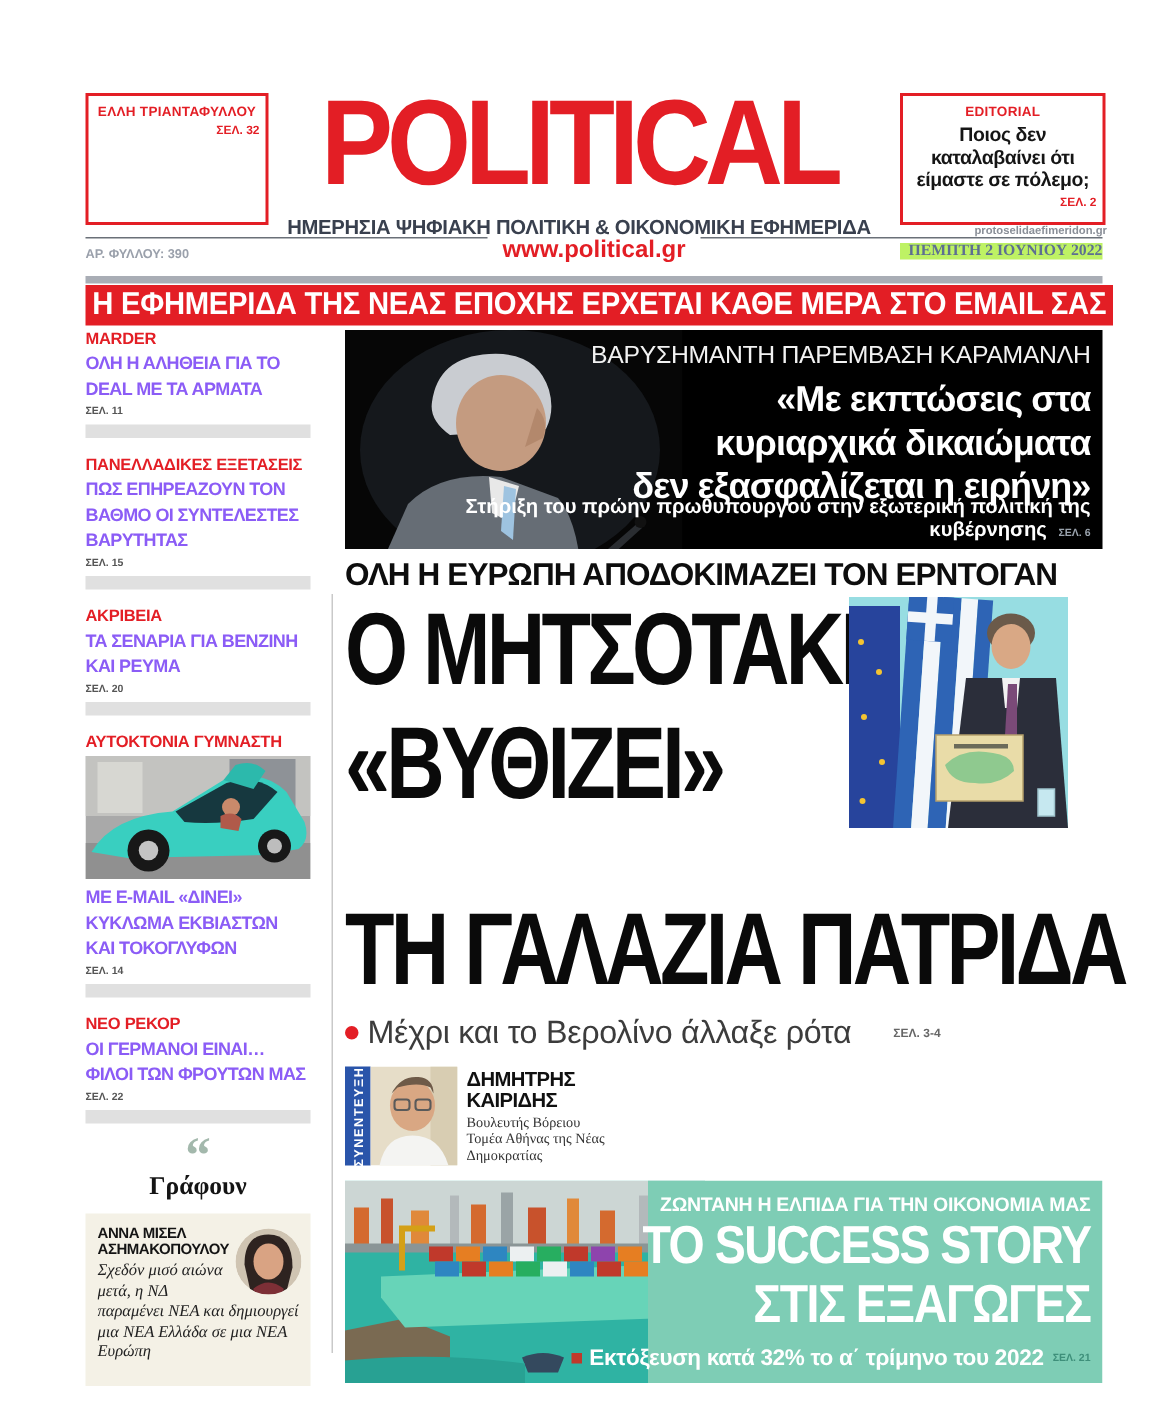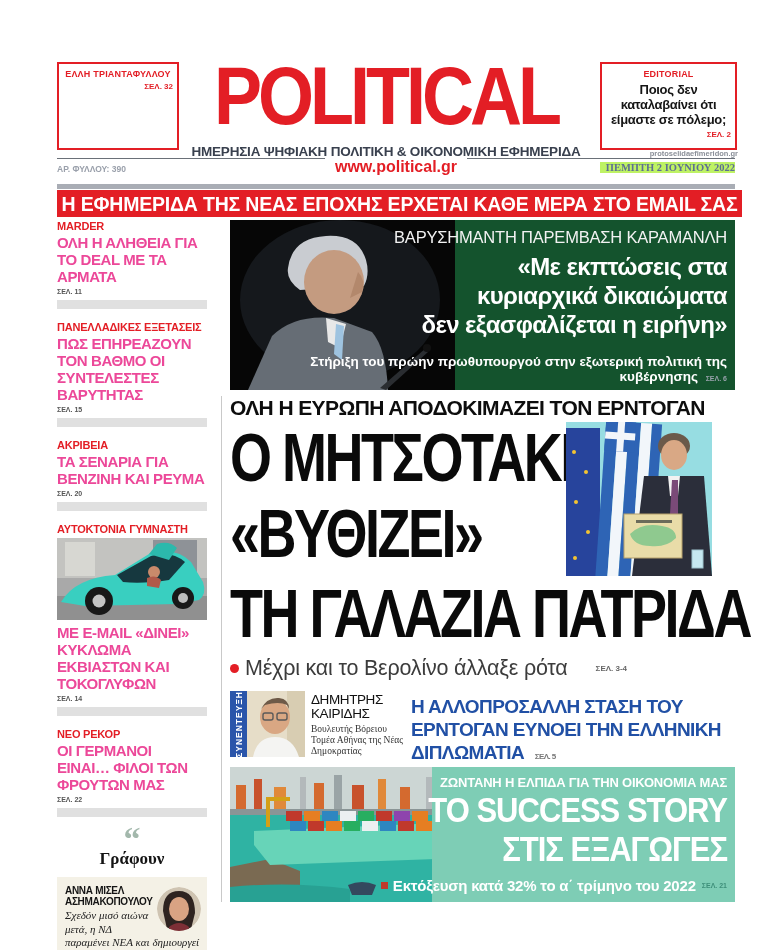--- a/index.html
+++ b/index.html
@@ -25,64 +25,64 @@
   .infoline .site{font-weight:900;color:#e31e25;font-size:16px;padding:0 10px;}
   .infoline .date{position:absolute;right:0;top:4px;font-size:10.5px;font-weight:700;color:#5d6f91;
                   font-family:"Liberation Serif","DejaVu Serif",serif;background:#bef264;padding-left:6px;}
   .graybar{position:absolute;left:57px;right:33px;top:184px;height:5px;background:#a9adb5;}
   .redbanner{position:absolute;left:57px;right:26px;top:190px;height:27px;background:#e31e25;
              display:flex;align-items:center;justify-content:center;}
   .redbanner span{color:#fff;font-weight:900;font-size:19.5px;letter-spacing:-.2px;transform:scaleY(1.08);}
   
   .sidebar{position:absolute;left:57px;top:220px;width:150px;}
   .sb-item .kick{color:#e31e25;font-weight:900;font-size:11px;letter-spacing:-.2px;margin-bottom:2px;}
-  .sb-item .ttl{font-weight:900;font-size:15px;line-height:17px;color:#ec4899;letter-spacing:-.4px;}
+  .sb-item .ttl{font-weight:900;font-size:12px;line-height:17px;color:#8b5cf6;letter-spacing:-.4px;}
   .sb-item .pg{font-size:7px;font-weight:700;color:#555;margin-top:3px;}
   .sb-item .bar{height:9px;background:#e0e0e0;margin:5px 0 12px;}
   .sb-img{width:150px;height:82px;margin:3px 0 4px;display:block;}
   .divider{position:absolute;left:221px;top:396px;height:506px;border-left:1px solid #c9c9c9;}
   .grafoun{width:150px;text-align:center;margin-top:2px;}
   .grafoun .qicon{font-family:"Liberation Serif","DejaVu Serif",serif;font-weight:900;
                   font-size:34px;line-height:20px;color:#a3b8ac;display:block;}
   .grafoun .gtitle{font-family:"Liberation Serif","DejaVu Serif",serif;font-weight:700;font-size:17px;color:#141414;}
   .authors{width:150px;background:#f4f1e6;margin-top:8px;padding:8px 6px 8px 8px;box-sizing:border-box;}
   .author{overflow:hidden;margin-bottom:7px;}
   .author .aphoto{float:right;width:44px;height:44px;border-radius:50%;margin:2px 0 2px 4px;}
   .author .aname{font-weight:900;font-size:10px;letter-spacing:-.3px;color:#141414;margin-bottom:2px;}
   .author .atext{font-family:"Liberation Serif","DejaVu Serif",serif;font-style:italic;
                  font-size:11px;line-height:13.5px;color:#222;}
   
   .main{position:absolute;left:230px;top:220px;width:505px;}
-  .karamanlis{position:relative;width:505px;height:170px;background:#14532d;overflow:hidden;}
+  .karamanlis{position:relative;width:505px;height:146px;background:#000000;overflow:hidden;}
   .karamanlis svg{position:absolute;left:0;top:0;}
   .karamanlis .kick{position:absolute;right:8px;top:8px;color:#f2f2f2;font-size:16.5px;font-weight:400;letter-spacing:-.2px;}
   .karamanlis .quote{position:absolute;right:8px;top:32px;text-align:right;color:#fff;
                      font-weight:900;font-size:24px;line-height:29px;letter-spacing:-.6px;}
   .karamanlis .support{position:absolute;left:10px;right:8px;bottom:6px;text-align:right;
                        color:#fff;font-weight:700;font-size:13.5px;}
   .karamanlis .support .pg{font-size:7px;color:#9aa3ad;font-weight:700;margin-left:4px;}
   .main-kick{margin-top:6px;font-weight:900;font-size:21px;letter-spacing:-.6px;color:#0d0d0d;}
   .headline{position:relative;margin-top:2px;}
   .hline{overflow:visible;}
   .hline span{display:inline-block;font-weight:900;color:#0a0a0a;font-size:54px;line-height:57px;
               letter-spacing:-2.5px;transform:scaleY(1.26);transform-origin:left top;white-space:nowrap;}
   .hl1{height:76px;}
   .hl2{height:80px;}
-  .hl3{height:70px;}
+  .hl3{height:70px;margin-top:44px;}
   .mits-photo{position:absolute;left:336px;top:0;width:146px;height:154px;}
   .bulletrow{display:flex;align-items:center;margin-top:8px;}
   .bulletrow .dot{width:9px;height:9px;border-radius:50%;background:#e31e25;margin-right:6px;flex:0 0 auto;}
   .bulletrow .btxt{font-size:21.5px;font-weight:500;color:#3c3c3c;letter-spacing:-.2px;}
   .bulletrow .bpg{font-size:8px;font-weight:700;color:#666;margin-left:28px;}
   .interview{display:flex;margin-top:10px;height:66px;}
   .iv-label{width:17px;background:#2a55aa;color:#fff;display:flex;align-items:center;justify-content:center;flex:0 0 auto;}
   .iv-label span{writing-mode:vertical-rl;transform:rotate(180deg);font-size:8.5px;font-weight:900;letter-spacing:1px;}
   .iv-photo{width:58px;height:66px;flex:0 0 auto;}
   .iv-person{width:106px;padding:2px 4px 0 6px;flex:0 0 auto;box-sizing:border-box;}
-  .iv-person .nm{font-weight:400;font-size:13.5px;line-height:14px;color:#101010;letter-spacing:-.4px;}
+  .iv-person .nm{font-weight:700;font-size:13.5px;line-height:14px;color:#101010;letter-spacing:-.4px;}
   .iv-person .rl{font-family:"Liberation Serif","DejaVu Serif",serif;font-size:9.5px;line-height:11px;color:#333;margin-top:3px;}
   .iv-head{flex:1;color:#2150a5;font-weight:900;font-size:19px;line-height:23px;letter-spacing:-.6px;padding-top:4px;}
   .iv-head .pg{font-size:8px;color:#777;font-weight:700;margin-left:6px;}
   .exports{position:relative;margin-top:10px;width:505px;height:135px;overflow:hidden;}
   .exports .photo{position:absolute;left:0;top:0;}
   .exports .panel{position:absolute;left:202px;top:0;right:0;bottom:0;background:#7ecdb5;}
   .exports .ekick{position:absolute;right:8px;top:8px;color:#fff;font-weight:900;font-size:13px;letter-spacing:-.2px;}
   .exports .ehead{position:absolute;right:8px;top:24px;text-align:right;color:#fff;font-weight:900;
                   font-size:31px;line-height:34px;letter-spacing:-1px;transform:scaleY(1.15);transform-origin:right top;white-space:nowrap;}
   .exports .ebul{position:absolute;right:8px;bottom:8px;display:flex;align-items:center;}
@@ -279,24 +279,20 @@
         <rect x="40" y="0" width="18" height="66" fill="#d8cdb2"></rect>
         <ellipse cx="28" cy="26" rx="15" ry="17" fill="#d9a783"></ellipse>
         <path d="M14,18 Q20,6 32,7 Q42,8 42,18 L40,14 Q32,10 18,14 Z" fill="#6e5a48"></path>
         <rect x="16" y="22" width="10" height="7" rx="2" fill="none" stroke="#5a5a5a" stroke-width="1.4"></rect>
         <rect x="30" y="22" width="10" height="7" rx="2" fill="none" stroke="#5a5a5a" stroke-width="1.4"></rect>
         <path d="M6,66 Q10,46 28,46 Q46,46 52,66 Z" fill="#f4f4f2"></path>
       </svg>
       <div class="iv-person">
         <div class="nm">ΔΗΜΗΤΡΗΣ ΚΑΙΡΙΔΗΣ</div>
         <div class="rl">Βουλευτής Βόρειου Τομέα Αθήνας της Νέας Δημοκρατίας</div>
-      </div>
-      <div class="iv-head">
-        <span>Η ΑΛΛΟΠΡΟΣΑΛΛΗ ΣΤΑΣΗ ΤΟΥ ΕΡΝΤΟΓΑΝ ΕΥΝΟΕΙ ΤΗΝ ΕΛΛΗΝΙΚΗ ΔΙΠΛΩΜΑΤΙΑ</span>
-        <span class="pg">ΣΕΛ. 5</span>
       </div>
     </div>
 
     <div class="exports">
       <svg class="photo" width="240" height="135" viewBox="0 0 240 135" xmlns="http://www.w3.org/2000/svg">
         <rect width="240" height="135" fill="#2fb3a3"></rect>
         <rect width="240" height="46" fill="#ccd6d4"></rect>
         <rect x="6" y="18" width="10" height="28" fill="#d46a2f"></rect>
           <rect x="24" y="12" width="8" height="34" fill="#c8522c"></rect>
         <rect x="44" y="20" width="12" height="26" fill="#e0893a"></rect>

